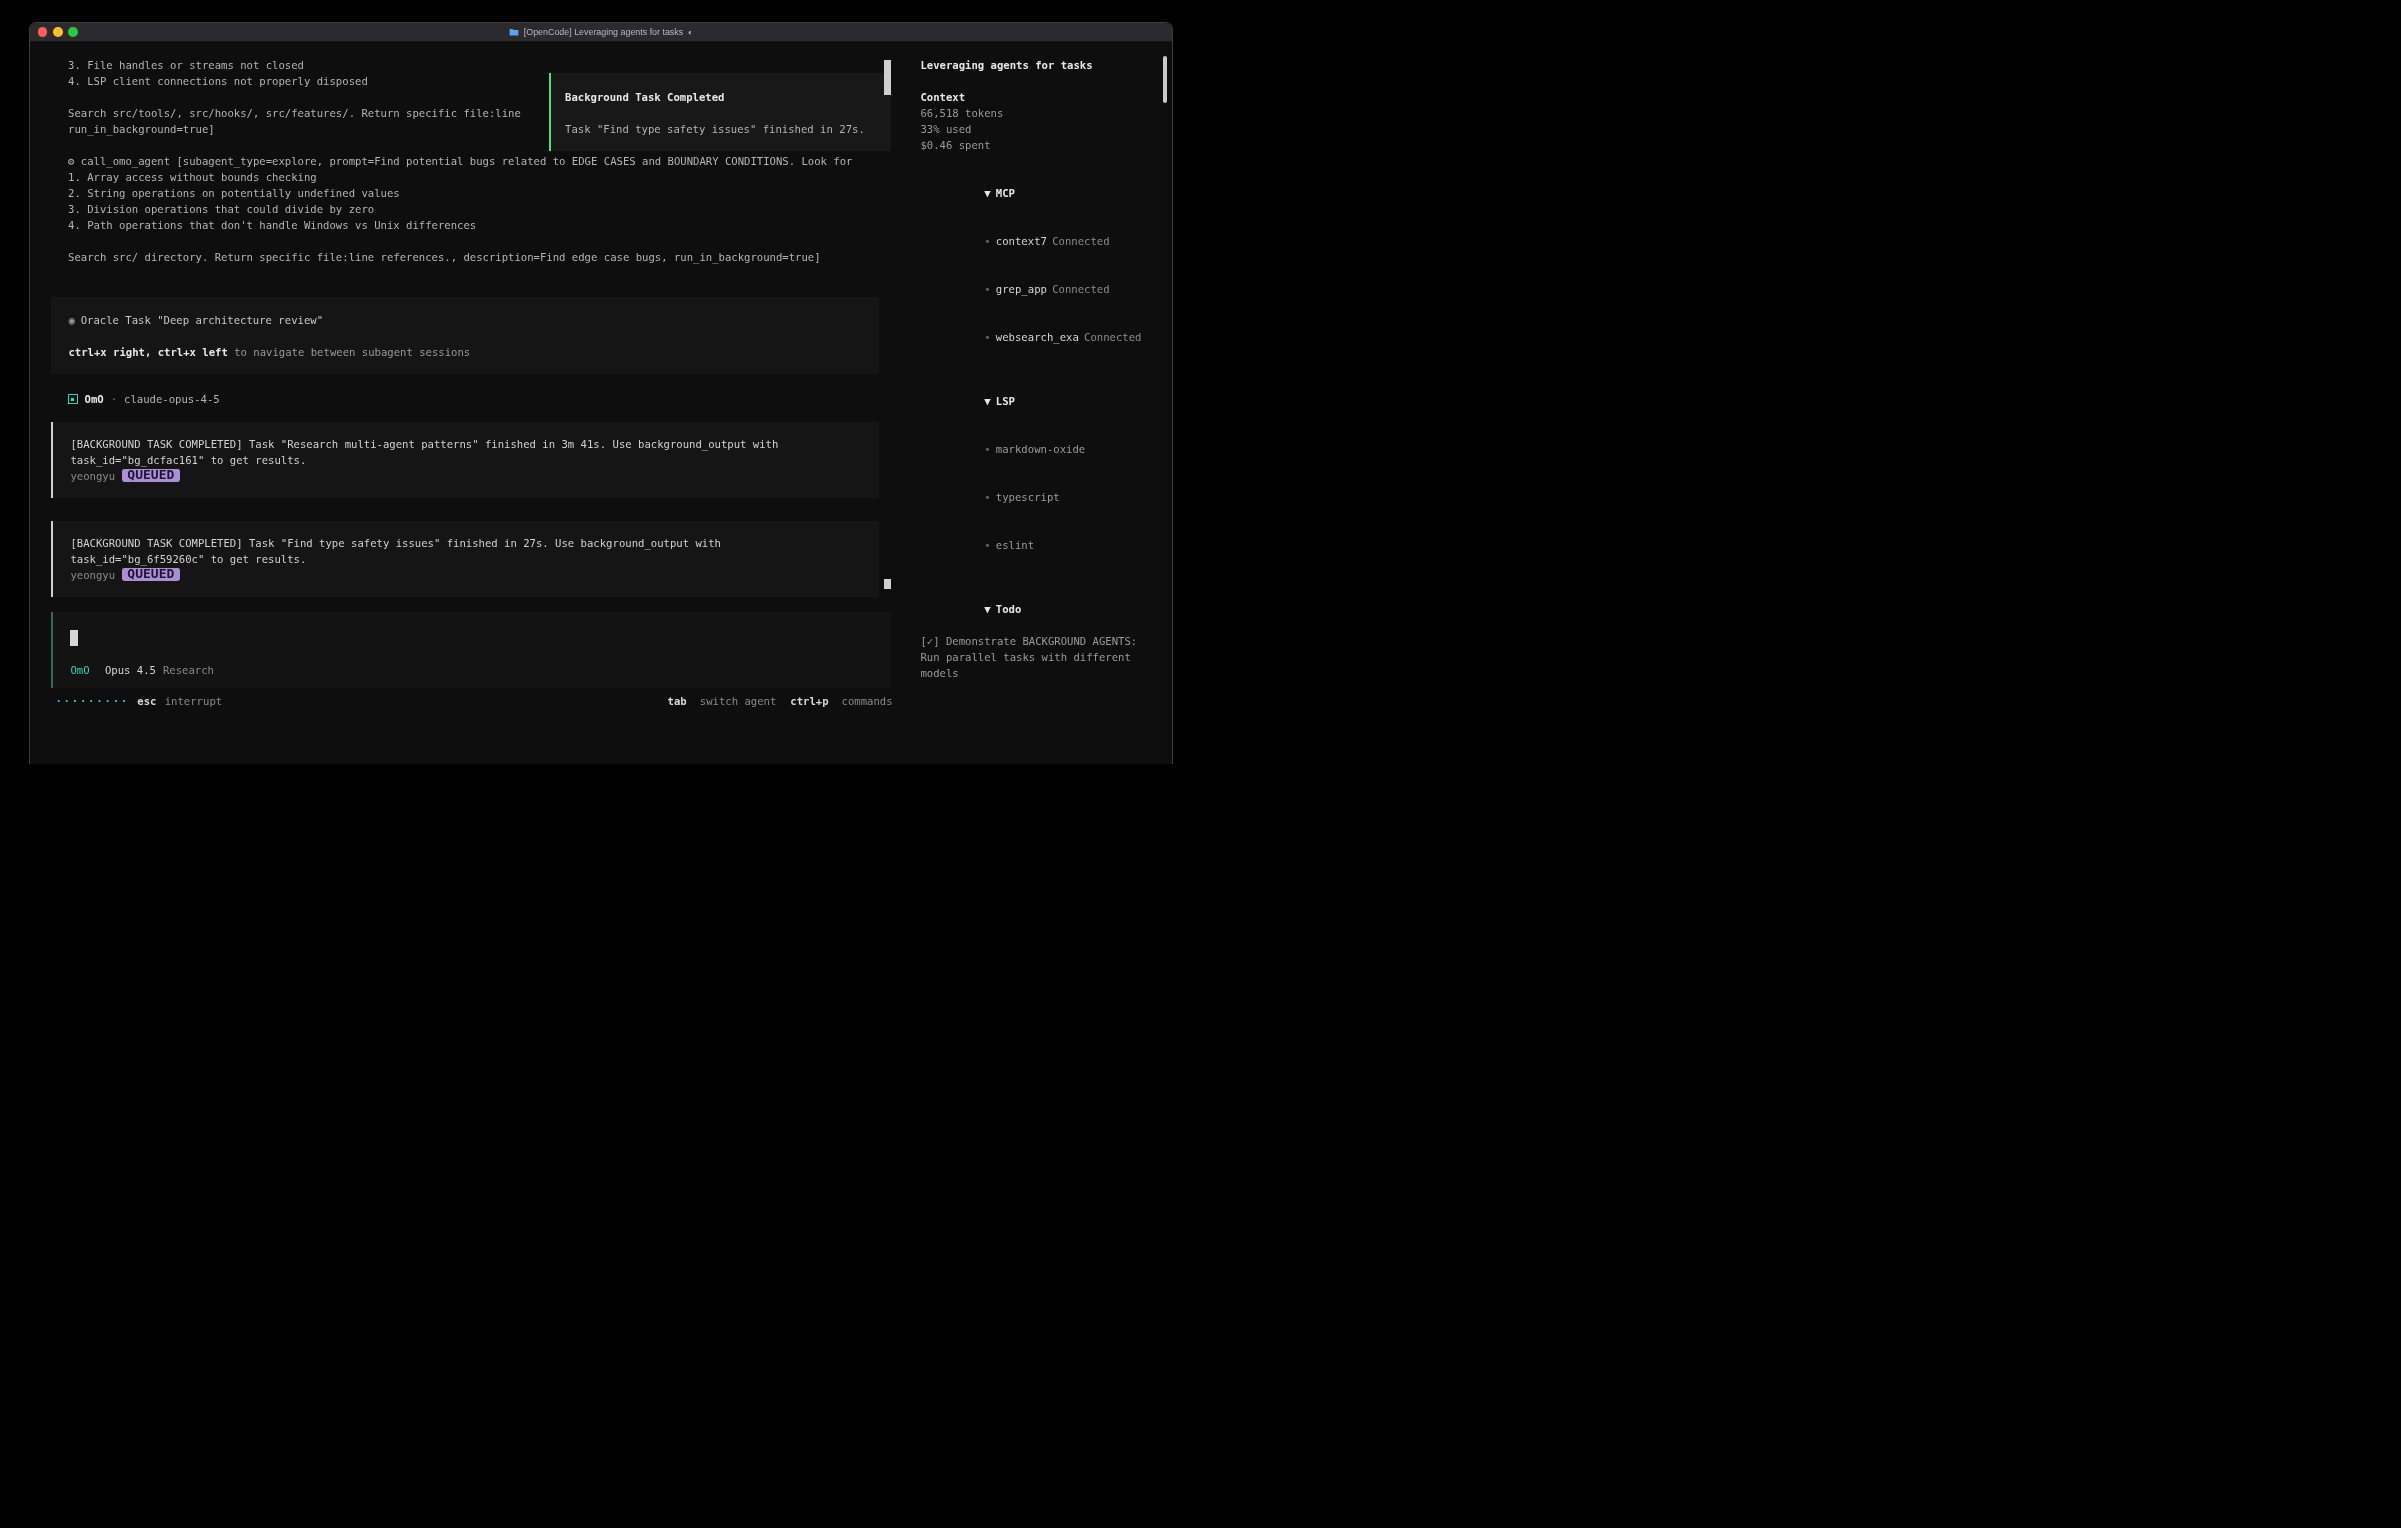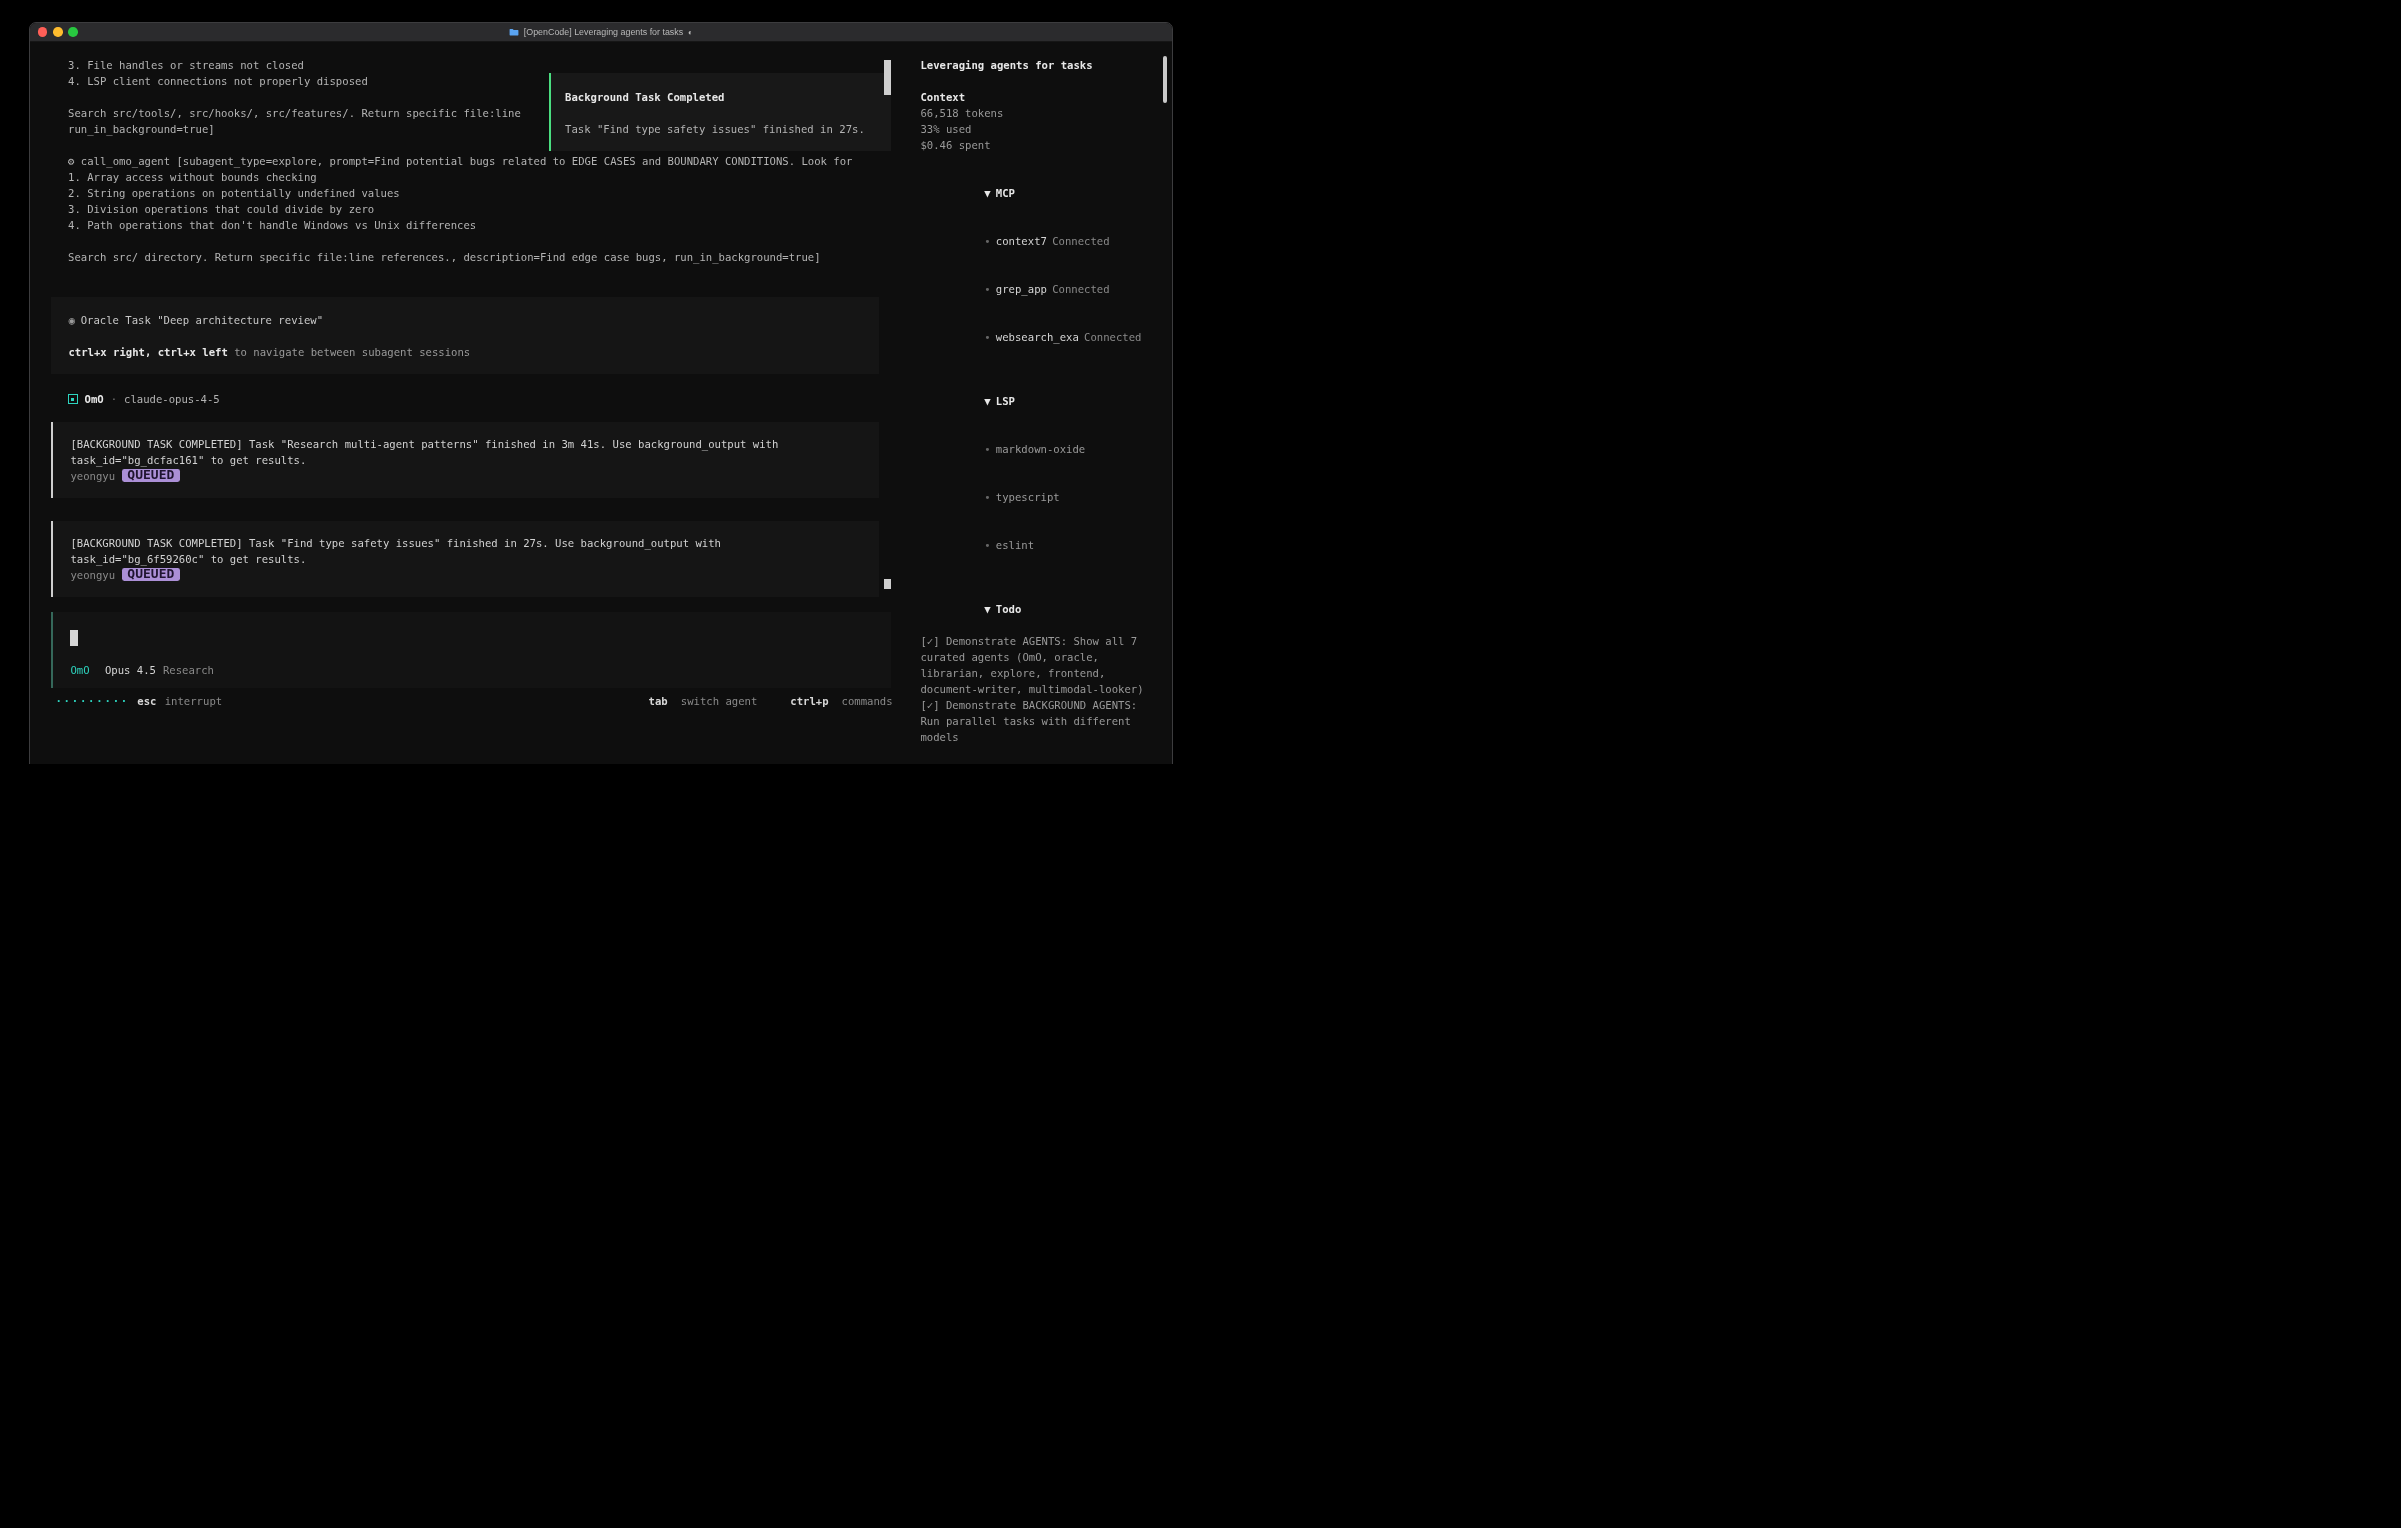--- a/index.html
+++ b/index.html
@@ -86,21 +86,21 @@
   .im-provider { color:#8a8a8a; }
   .statusbar {
     position:absolute; left:25.4px; right:15.4px; top:651px; height:16.5px;
     display:flex; justify-content:space-between; align-items:center;
   }
   .sb-left, .sb-right { display:flex; align-items:center; gap:13px; }
   .sb-left { gap:8.3px; }
   .dots { color:var(--accent_teal); font-weight:bold; letter-spacing:1.8px; }
   .key { color:#d8d8d8; font-weight:bold; }
   .hint { color:#8a8a8a; }
-  .key.cmdp { margin-left:20px; }
+  .key.cmdp { margin-left:1px; }
   .t-thumb  { position:absolute; left:854px; top:17.7px;  width:6.5px; height:35px; background:#cfcfcf; }
   .t-thumb2 { position:absolute; left:854px; top:537px; width:6.5px; height:9.5px; background:#cfcfcf; }
   
   .sidebar { position:absolute; left:878px; top:0; width:266px; bottom:0; font-size:10.6px; line-height:16px; }
   .sb-inner { padding:15.4px 14px 0 12.4px; }
   .sb-line { min-height:16px; white-space:pre; }
   .gap { height:16px; }
   .sb-title { color:#e8e8e8; font-weight:bold; }
   .heading { color:#e8e8e8; font-weight:bold; }
   .caret { color:#e8e8e8; margin-right:5.3px; }
@@ -254,24 +254,20 @@
           <span class="bullet">•</span><span class="lsp-name">typescript</span>
         </div>
         <div class="sb-line">
           <span class="bullet">•</span><span class="lsp-name">eslint</span>
         </div>
         <div class="gap"></div>
 
         <div class="sb-line">
           <span class="caret">▼</span><span class="heading">Todo</span>
         </div>
-        <div class="todo done">[✓] Demonstrate AGENTS: Show all 7
-curated agents (OmO, oracle,
-librarian, explore, frontend,
-document-writer, multimodal-looker)</div>
         <div class="todo done">[✓] Demonstrate BACKGROUND AGENTS:
 Run parallel tasks with different
 models</div>
 
       </div>
       <div class="sb-thumb"></div>
     </aside>
 
   </div>
 </div>

